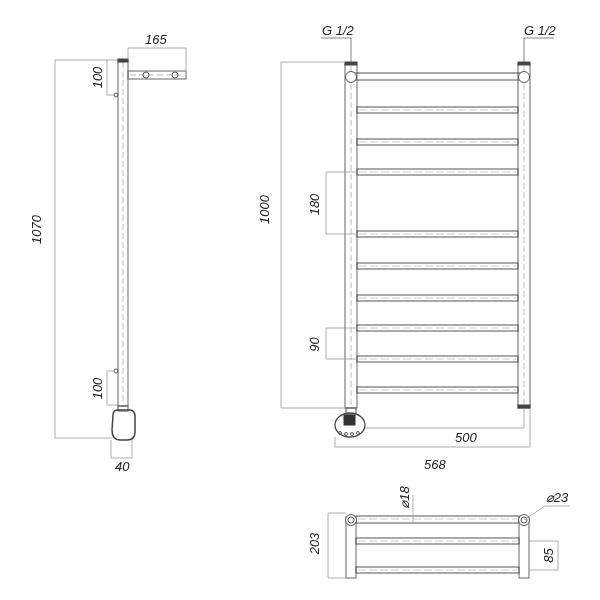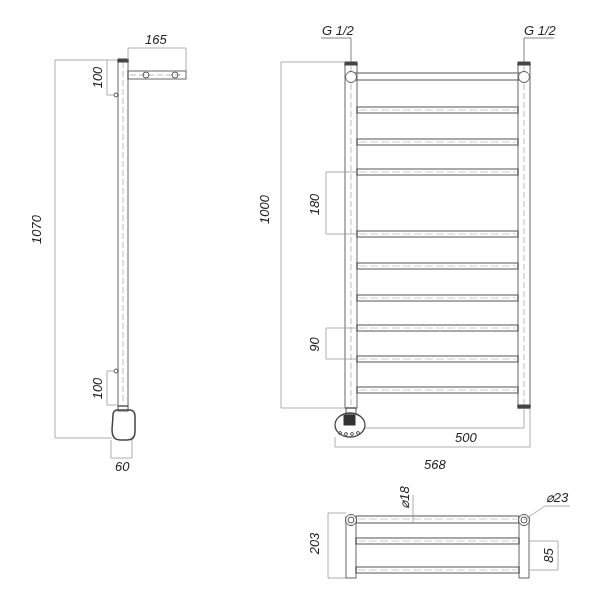--- a/index.html
+++ b/index.html
@@ -164,21 +164,21 @@
       <line x1="524" y1="520" x2="545" y2="506"></line>
       <line x1="545" y1="506" x2="570" y2="506"></line>
     </g>
   </g>
 </svg>
 
 <div class="lbl" style="left:145px;top:33px;">165</div>
 <div class="lbl rot" style="left:87px;top:71px;">100</div>
 <div class="lbl rot" style="left:22px;top:223px;">1070</div>
 <div class="lbl rot" style="left:87px;top:382px;">100</div>
-<div class="lbl" style="left:115px;top:460px;">60</div>
+<div class="lbl" style="left:115px;top:460px;">40</div>
 
 <div class="lbl" style="left:322px;top:24px;">G 1/2</div>
 <div class="lbl" style="left:524px;top:24px;">G 1/2</div>
 <div class="lbl rot" style="left:250px;top:203px;">1000</div>
 <div class="lbl rot" style="left:304px;top:198px;">180</div>
 <div class="lbl rot" style="left:307px;top:338px;">90</div>
 <div class="lbl" style="left:424px;top:431px;margin-left:31px;">500</div>
 <div class="lbl" style="left:424px;top:458px;">568</div>
 
 <div class="lbl rot" style="left:393px;top:491px;">⌀18</div>

